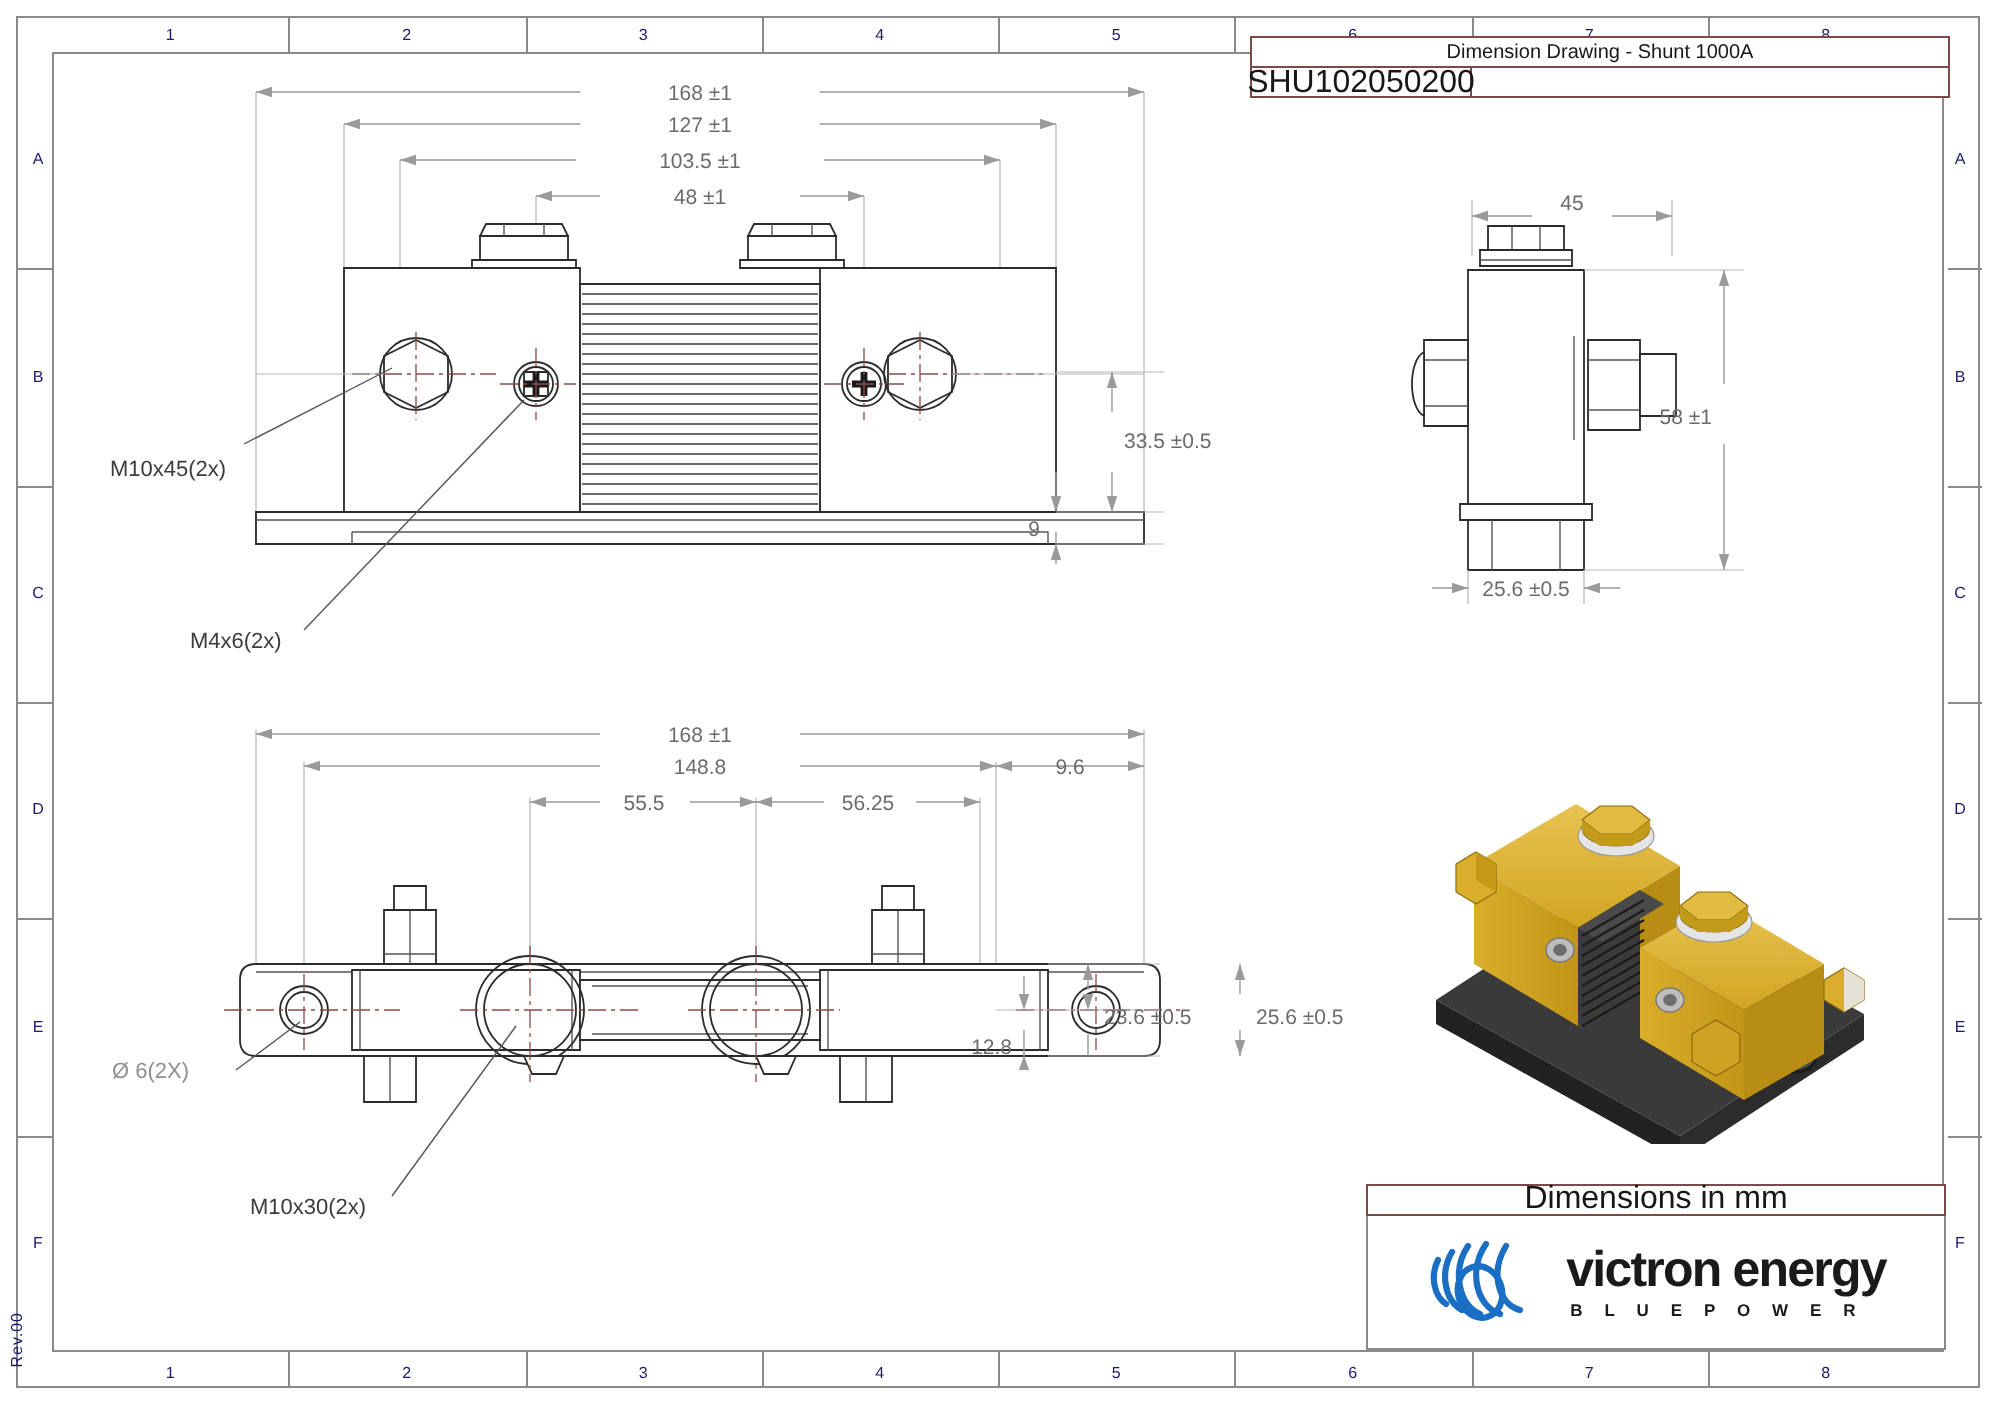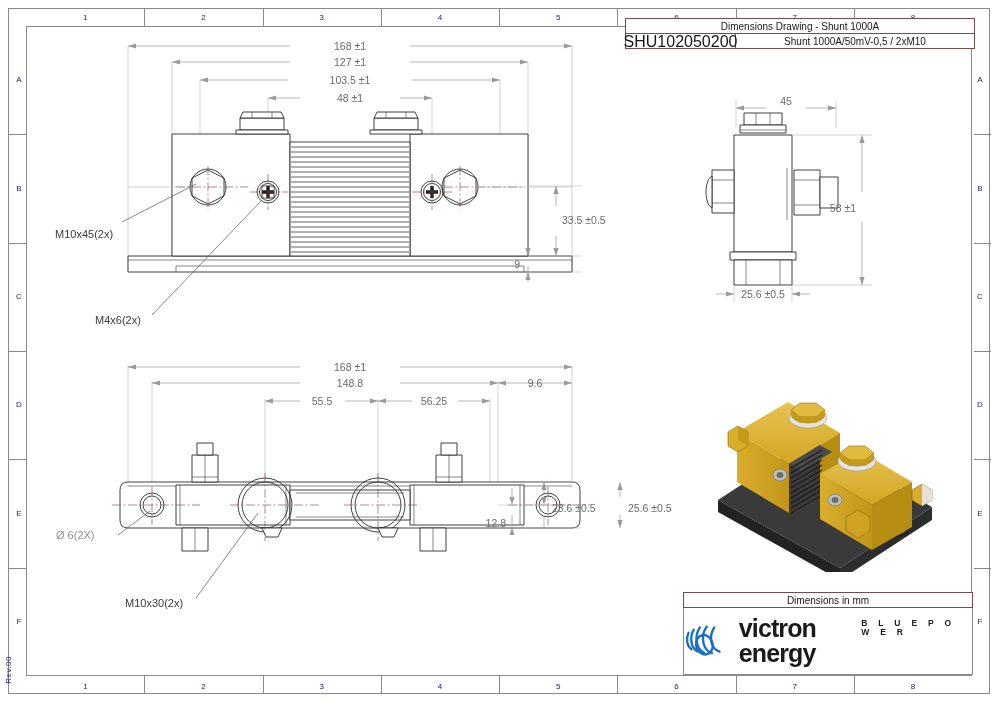--- a/index.html
+++ b/index.html
@@ -20,24 +20,24 @@
   
   .titleblock{position:absolute;left:625px;top:18px;width:350px;height:31px;border:1px solid #7a4b4b;box-sizing:border-box;background:#fff;}
   .tb-row1{position:absolute;left:0;top:0;width:100%;height:15px;border-bottom:1px solid #7a4b4b;box-sizing:border-box;
            display:flex;align-items:center;justify-content:center;font-size:10px;color:#171717;}
   .tb-row2{position:absolute;left:0;top:15px;width:100%;height:15px;display:flex;}
   .tb-cell-a{width:110px;border-right:1px solid #7a4b4b;display:flex;align-items:center;justify-content:center;font-size:16px;color:#171717;box-sizing:border-box;}
   .tb-cell-b{flex:1;display:flex;align-items:center;justify-content:center;font-size:10px;color:#171717;}
 
   
   .mmbox{position:absolute;left:683px;top:592px;width:290px;height:16px;border:1px solid #7a4b4b;box-sizing:border-box;
-         display:flex;align-items:center;justify-content:center;font-size:10px;color:#171717;background:#fff;}
+         display:flex;align-items:center;justify-content:center;font-size:16px;color:#171717;background:#fff;}
   .logobox{position:absolute;left:683px;top:608px;width:290px;height:67px;border:1px solid #8a8a8a;border-top:none;box-sizing:border-box;
            display:flex;align-items:center;justify-content:center;gap:8px;background:#fff;}
-  .logo-text{display:flex;line-height:1;}
+  .logo-text{display:flex;flex-direction:column;line-height:1;}
   .logo-main{font-size:25px;font-weight:bold;letter-spacing:-0.9px;color:#1a1a1a;}
   .logo-sub{font-size:8.5px;letter-spacing:4.3px;color:#1a1a1a;margin-top:3px;margin-left:2px;font-weight:bold;}
 
   .revlabel{position:absolute;left:4px;bottom:18px;font-size:8px;color:#1a1a6e;
             writing-mode:vertical-rl;transform:rotate(180deg);letter-spacing:.5px;}
 
   
   svg.view{position:absolute;overflow:visible;}
   .ln{stroke:#2b2b2b;stroke-width:.9;fill:none;}
   .ln-thin{stroke:#555;stroke-width:.7;fill:none;}
@@ -112,24 +112,23 @@
       <div class="zone zright" style="top: 509.5px;">E</div>
       <div class="tick" style="top: 459.333px; left: 9px; height: 1px; width: 17px;"></div>
       <div class="tick" style="top: 459.333px; left: 974px; height: 1px; width: 17px;"></div>
       <div class="zone zleft" style="top: 617.833px;">F</div>
       <div class="zone zright" style="top: 617.833px;">F</div>
       <div class="tick" style="top: 567.667px; left: 9px; height: 1px; width: 17px;"></div>
       <div class="tick" style="top: 567.667px; left: 974px; height: 1px; width: 17px;"></div>
     </div>
 
   <div class="titleblock">
-    <div class="tb-row1">Dimensions Drawing - Shunt 1000A</div>
+    <div class="tb-row1">Dimension Drawing - Shunt 1000A</div>
     <div class="tb-row2">
       <div class="tb-cell-a">SHU102050200</div>
-      <div class="tb-cell-b">Shunt 1000A/50mV-0,5 / 2xM10</div>
     </div>
   </div>
 
   <svg class="view" style="left:0;top:0;width:640px;height:340px;">
 
     <path class="extline" d="M128 46 L128 272 M572 46 L572 272"></path>
     <path class="extline" d="M172 62 L172 270 M528 62 L528 270"></path>
     <path class="extline" d="M200 80 L200 270 M500 80 L500 270"></path>
     <path class="extline" d="M268 98 L268 270 M432 98 L432 270"></path>
 

